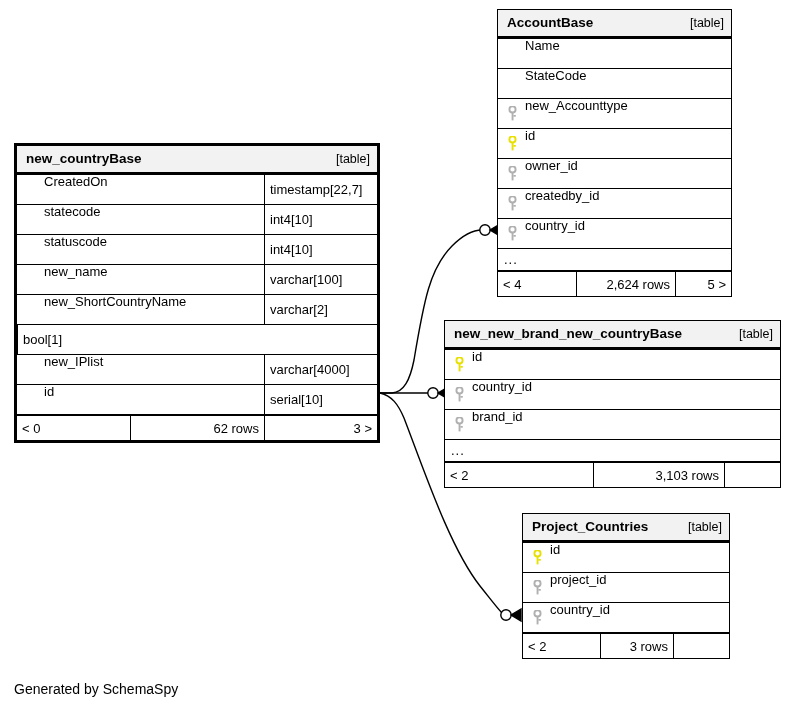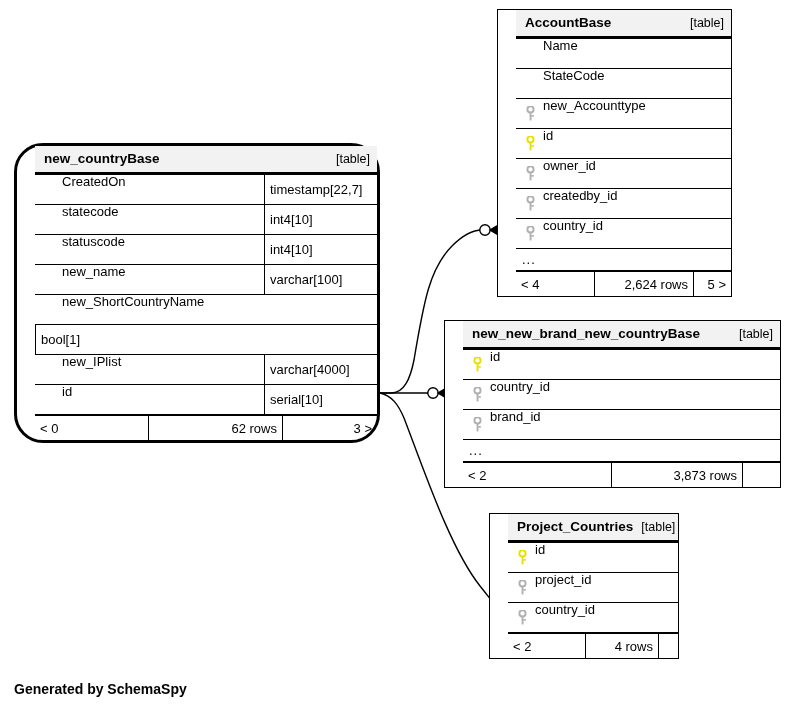--- a/index.html
+++ b/index.html
@@ -33,25 +33,23 @@
   }
 
   
   .table-box {
     position: absolute;
     background: #ffffff;
     border: 1px solid #000000;
     box-sizing: border-box;
     font-size: 13px;
     line-height: 1;
-    padding-left: 18px;
   }
   .table-box.thick {
     border-width: 3px;
-    border-radius: 29px;
   }
 
   .tbl-header {
     display: flex;
     align-items: center;
     justify-content: space-between;
     background: #f2f2f2;
     border-bottom: 2px solid #000000;
     box-sizing: border-box;
     height: 28px;
@@ -139,21 +137,20 @@
   .ft-mid    { justify-content: flex-end;  border-left: 1px solid #000000; }
   .ft-right  { justify-content: flex-end;  border-left: 1px solid #000000; }
 
   
   #credit {
     position: absolute;
     left: 14px;
     top: 681px;
     font-size: 14px;
     white-space: nowrap;
-    font-weight: bold;
   }
 </style>
 </head>
 <body>
 
 <div id="canvas">
 
   <svg id="edges" viewBox="0 0 797 711" width="797" height="711" xmlns="http://www.w3.org/2000/svg">
     <g fill="none" stroke="#000000" stroke-width="1.4">
 
@@ -210,20 +207,21 @@
         <span class="keyslot"></span>
         <span class="col-label">new_name</span>
       </div>
       <div class="col-type" style="width:113px;">varchar[100]</div>
     </div>
     <div class="tbl-row">
       <div class="col-name">
         <span class="keyslot"></span>
         <span class="col-label">new_ShortCountryName</span>
       </div>
+      <div class="col-type" style="width:113px;">varchar[2]</div>
     </div>
     <div class="tbl-row">
       <div class="col-type" style="width:109px;">bool[1]</div>
     </div>
     <div class="tbl-row">
       <div class="col-name">
         <span class="keyslot"></span>
         <span class="col-label">new_IPlist</span>
       </div>
       <div class="col-type" style="width:113px;">varchar[4000]</div>
@@ -371,26 +369,26 @@
             </svg>
         </span>
         <span class="col-label">brand_id</span>
       </div>
     </div>
 
     <div class="tbl-ellipsis">...</div>
 
     <div class="tbl-footer">
       <div class="ft-cell ft-left" style="width:148px;">&lt; 2</div>
-      <div class="ft-cell ft-mid" style="width:131px;">3,873 rows</div>
+      <div class="ft-cell ft-mid" style="width:131px;">3,103 rows</div>
       <div class="ft-cell ft-right" style="flex:1 1 auto;"></div>
     </div>
   </div>
 
-  <div class="table-box" id="tbl-Project_Countries" style="left:489px; top:513px; width:190px;">
+  <div class="table-box" id="tbl-Project_Countries" style="left:522px; top:513px; width:208px;">
     <div class="tbl-header">
       <span class="tbl-name">Project_Countries</span>
       <span class="tbl-tag">[table]</span>
     </div>
 
     <div class="tbl-row">
       <div class="col-name">
         <span class="keyslot">
           <svg width="9" height="15" viewBox="0 0 9 15">
               <circle cx="4.5" cy="3.4" r="3.1" fill="none" stroke="#e8e000" stroke-width="1.9"></circle>
@@ -421,20 +419,20 @@
               <rect x="3.6" y="6" width="1.9" height="8.4" fill="#b0b0b0"></rect>
               <rect x="5.4" y="9" width="2.4" height="1.7" fill="#b0b0b0"></rect>
             </svg>
         </span>
         <span class="col-label">country_id</span>
       </div>
     </div>
 
     <div class="tbl-footer">
       <div class="ft-cell ft-left" style="width:77px;">&lt; 2</div>
-      <div class="ft-cell ft-mid" style="width:73px;">4 rows</div>
+      <div class="ft-cell ft-mid" style="width:73px;">3 rows</div>
       <div class="ft-cell ft-right" style="flex:1 1 auto;"></div>
     </div>
   </div>
 
   <div id="credit">Generated by SchemaSpy</div>
 
 </div>
 
 </body></html>

